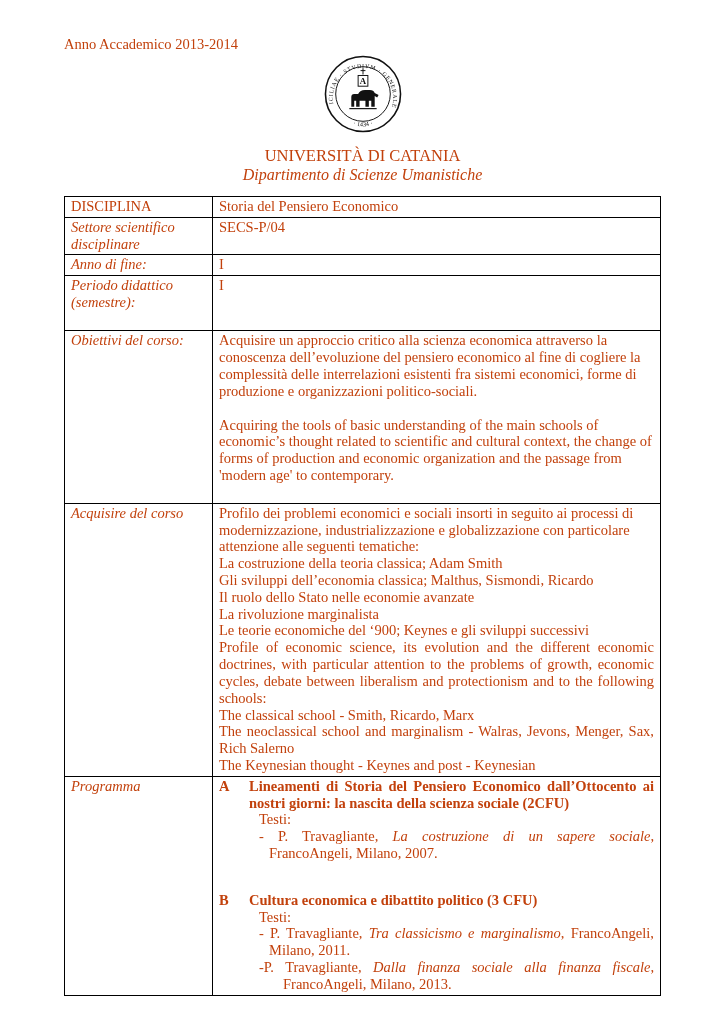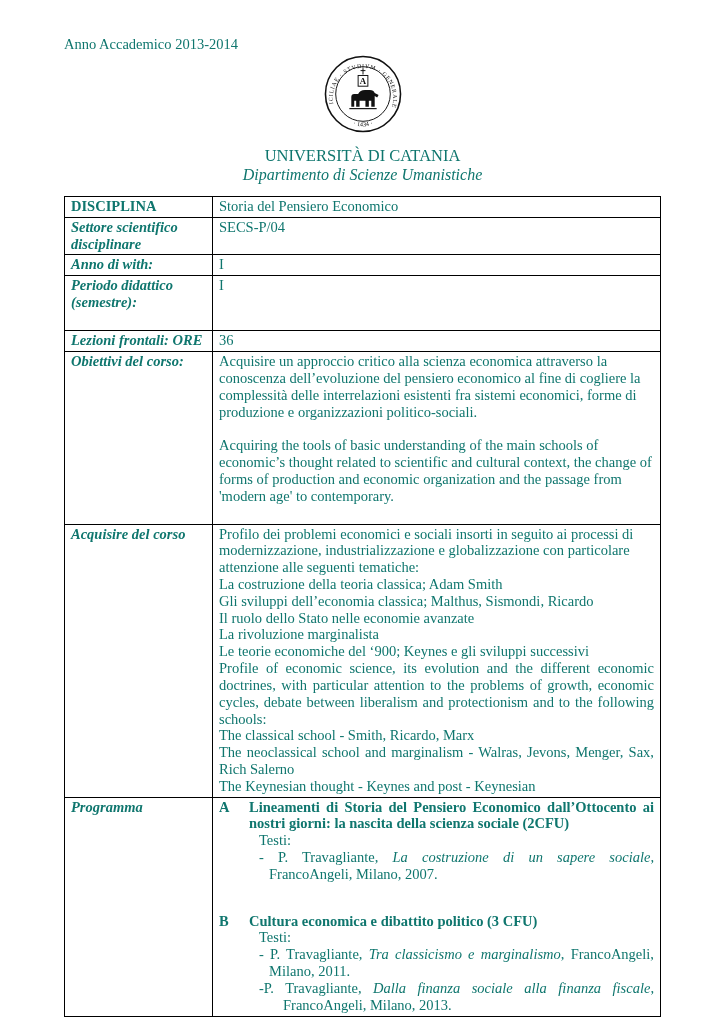--- a/index.html
+++ b/index.html
@@ -1,32 +1,32 @@
 <!DOCTYPE html>
 <html><head>
 <meta charset="utf-8">
 <style>
   * { box-sizing: border-box; }
   html, body { margin: 0; padding: 0; background: #ffffff; }
   .page {
     width: 725px; height: 1024px; margin: 0 auto; background: #ffffff;
     padding: 36px 64px 0 64px; overflow: hidden;
-    font-family: "Liberation Serif", serif; color: #0f766e;
+    font-family: "Liberation Serif", serif; color: #c2410c;
   }
   .academic-year { font-size: 14.5px; }
   .seal-wrap { text-align: center; margin-top: 2px; }
   svg.seal { width: 78px; height: 78px; }
   .univ-name { text-align: center; font-size: 16.5px; margin-top: 9px; }
   .dept-name { text-align: center; font-size: 16px; font-style: italic; }
   table.course {
     width: 100%; border-collapse: collapse; margin-top: 12px;
     font-size: 14.5px; line-height: 1.16; table-layout: fixed;
   }
   table.course td { border: 1px solid #000; vertical-align: top; padding: 1px 6px 2px 6px; }
-  td.label { width: 148px; font-weight: bold; font-style: italic; }
+  td.label { width: 148px; font-weight: normal; font-style: italic; }
   td.label.bold { font-style: normal; }
   .para { min-height: 16px; }
   .para.justify { text-align: justify; }
   .para.gap { height: 17px; }
   .section-gap { height: 30px; }
   .prog-section { display: flex; }
   .prog-letter { flex: 0 0 30px; font-weight: bold; }
   .prog-body { flex: 1; min-width: 0; }
   .prog-title { font-weight: bold; text-align: justify; }
   .prog-testi { padding-left: 10px; }
@@ -71,30 +71,26 @@
     <tbody>
         <tr>
           <td class="label bold">DISCIPLINA</td>
           <td class="value">Storia del Pensiero Economico</td>
         </tr>
         <tr>
           <td class="label">Settore scientifico disciplinare</td>
           <td class="value">SECS-P/04</td>
         </tr>
         <tr>
-          <td class="label">Anno di with:</td>
+          <td class="label">Anno di fine:</td>
           <td class="value">I</td>
         </tr>
         <tr style="height: 55px;">
           <td class="label">Periodo didattico (semestre):</td>
           <td class="value">I</td>
-        </tr>
-        <tr>
-          <td class="label">Lezioni frontali: ORE</td>
-          <td class="value">36</td>
         </tr>
         <tr>
           <td class="label">Obiettivi del corso:</td>
           <td class="value">
             <div class="para">Acquisire un approccio critico alla scienza economica attraverso la conoscenza dell’evoluzione del pensiero economico al fine di cogliere la complessità delle interrelazioni esistenti fra sistemi economici, forme di produzione e organizzazioni politico-sociali.</div>
             <div class="para gap">&nbsp;</div>
             <div class="para">Acquiring the tools of basic understanding of the main schools of economic’s thought related to scientific and cultural context, the change of forms of production and economic organization and the passage from 'modern age' to contemporary.</div>
             <div class="para gap">&nbsp;</div>
           </td>
         </tr>

